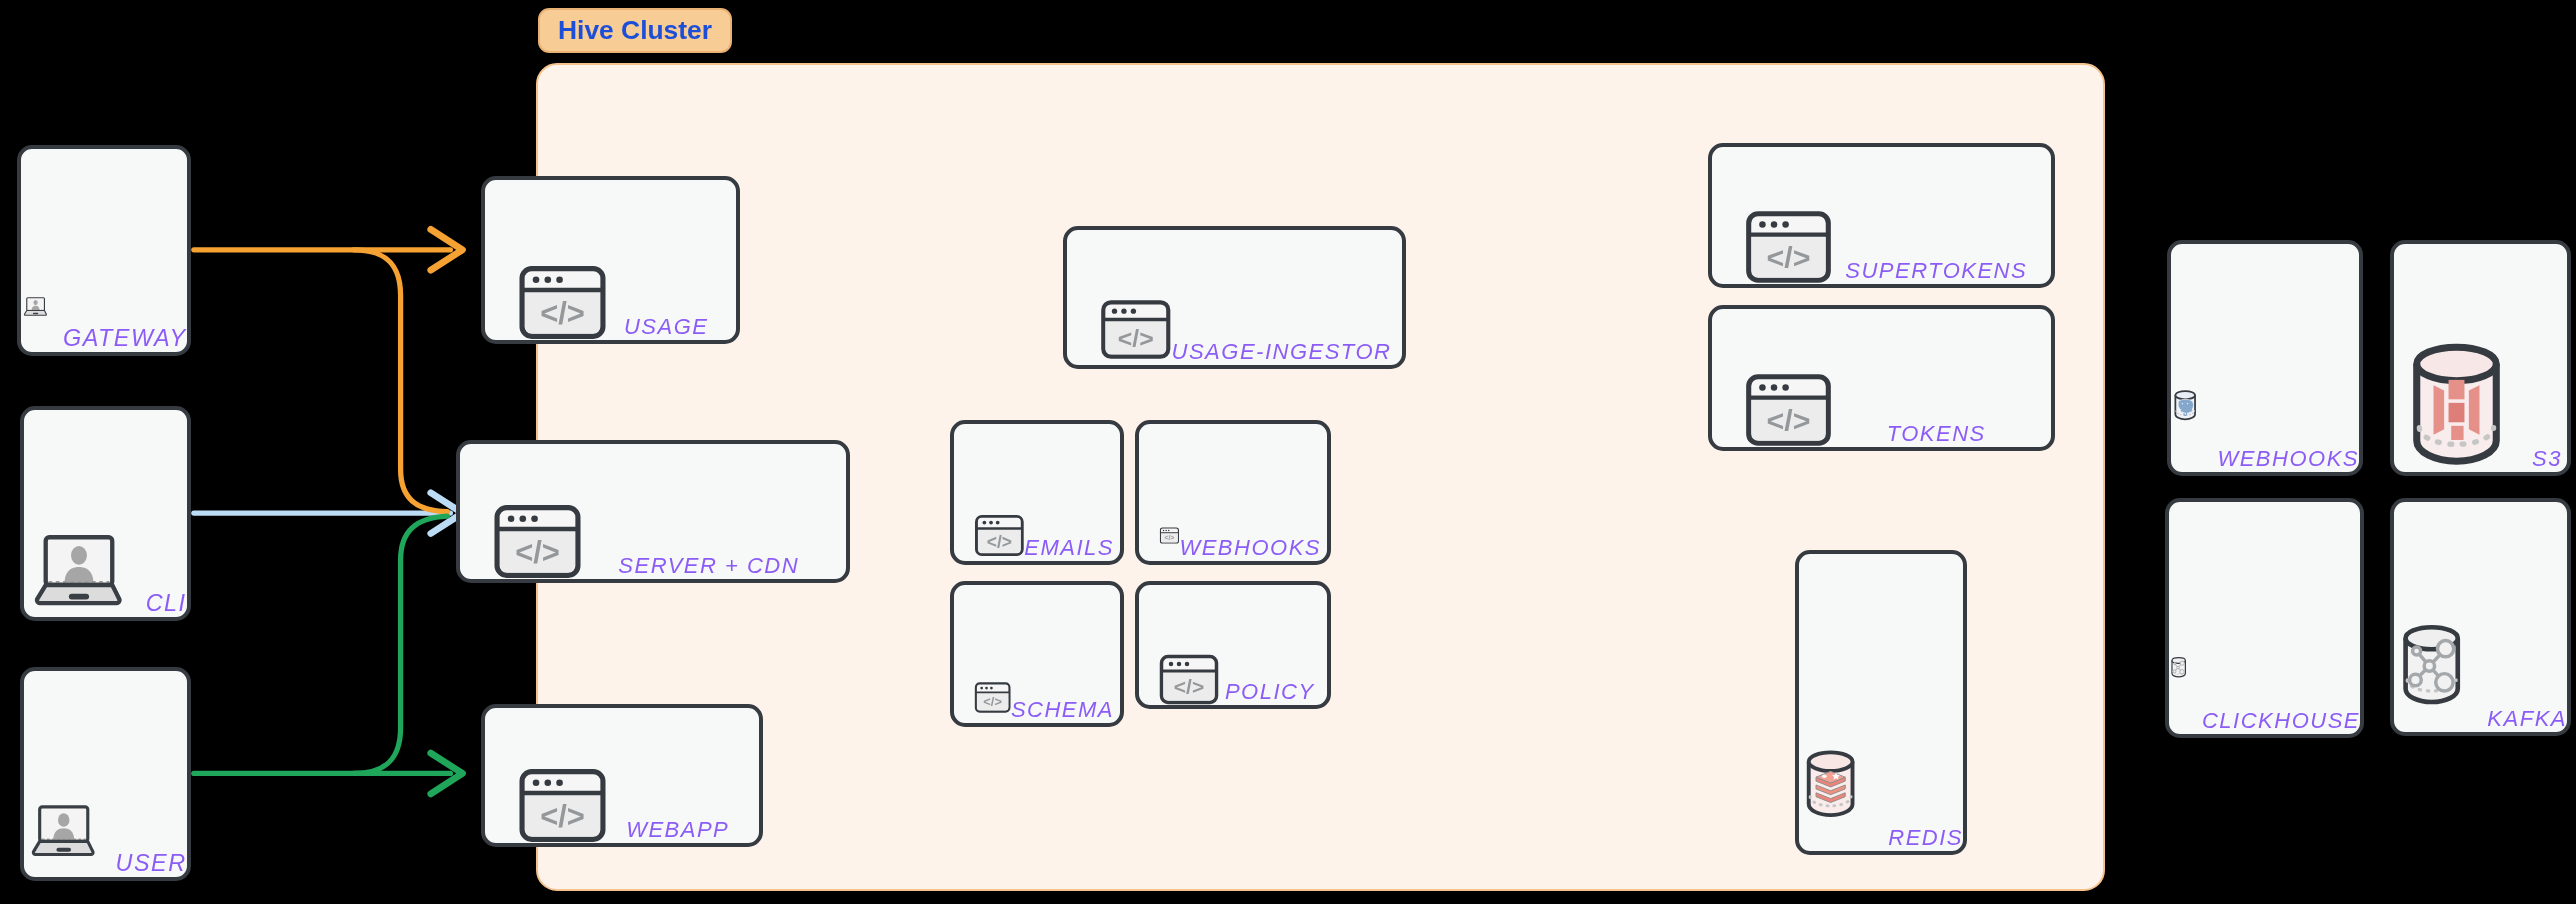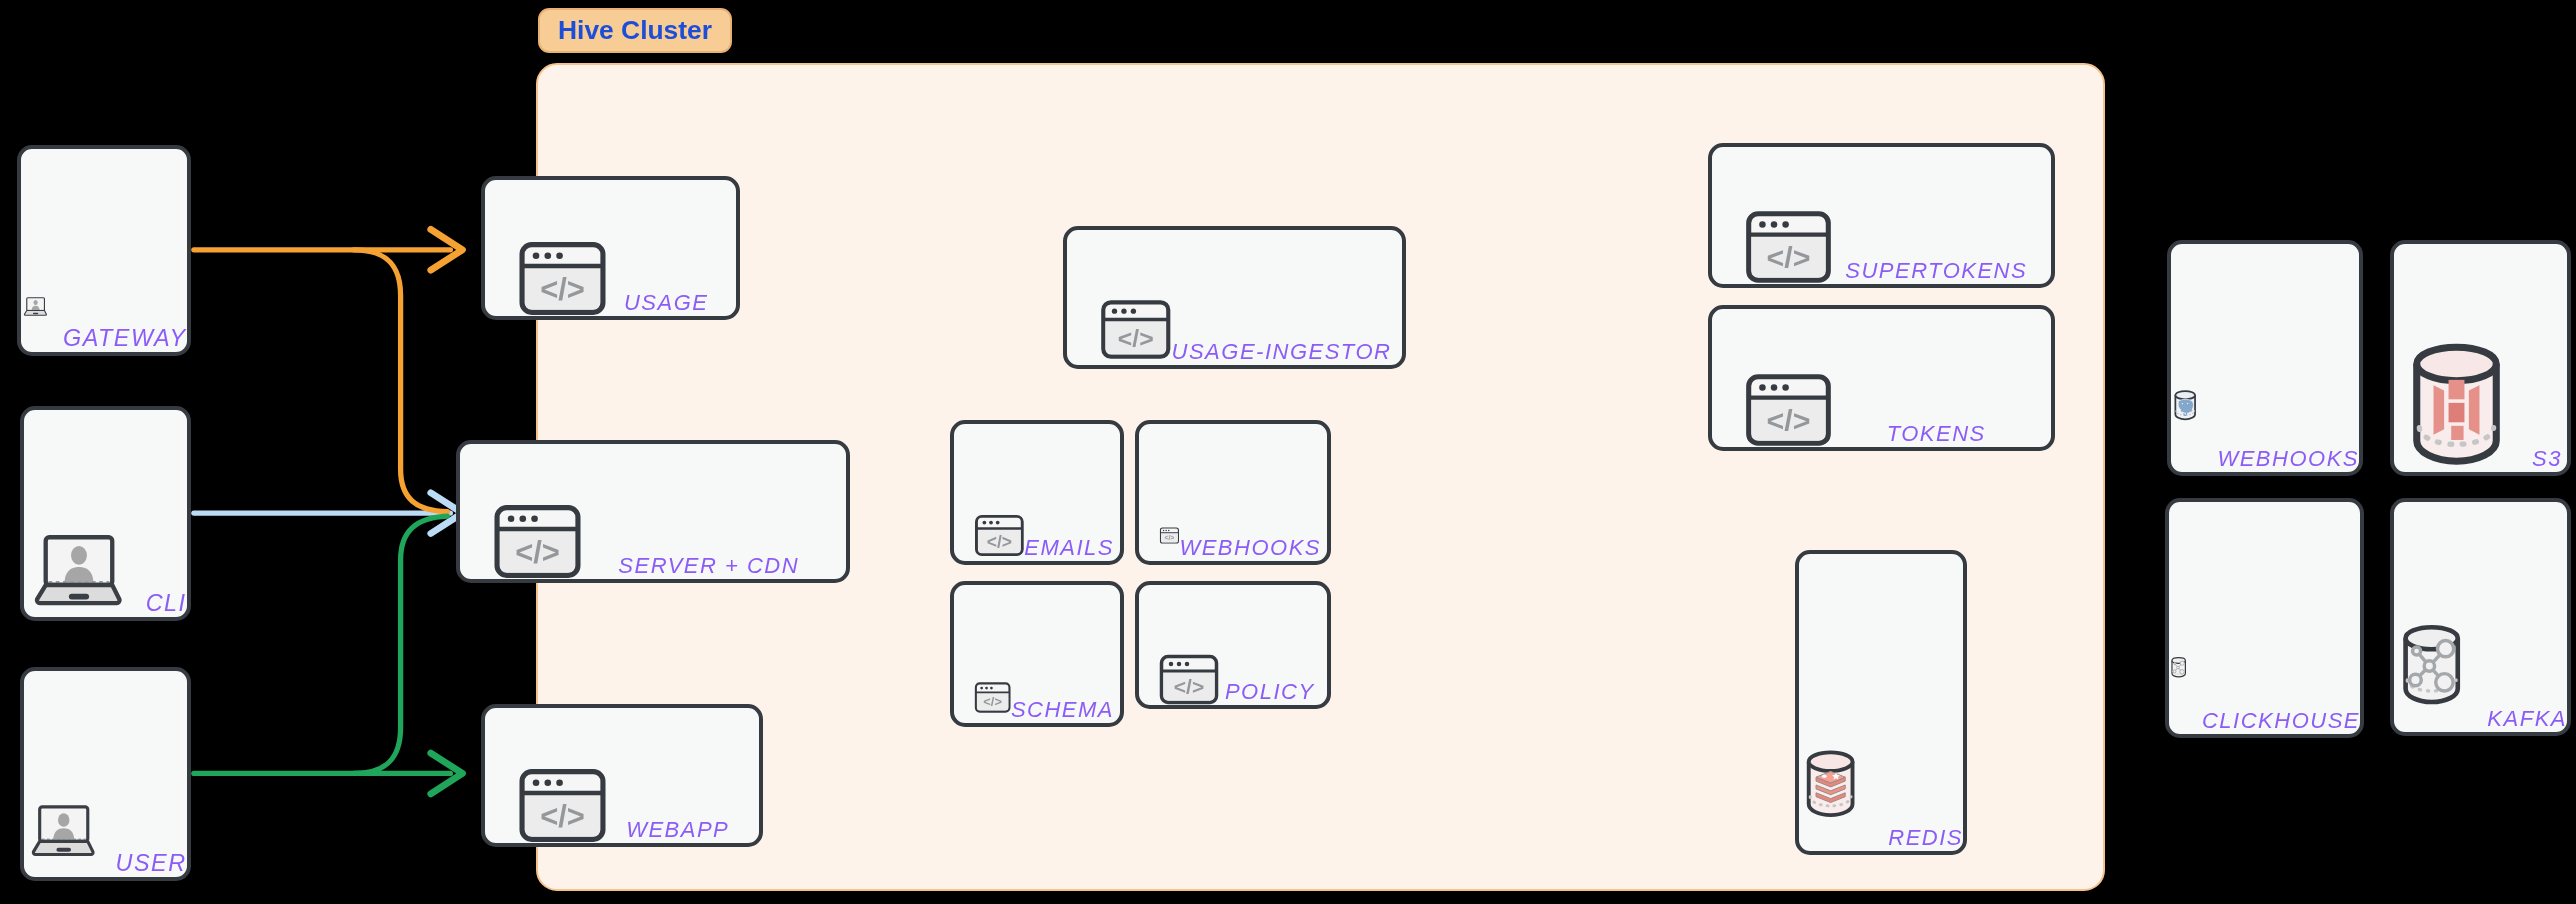--- a/index.html
+++ b/index.html
@@ -143,21 +143,21 @@
     </svg>
   <div class="label actor-label">CLI</div>
 </div>
 <div class="node col" style="left:19.6px;top:667px;width:171px;height:214px">
   <svg width="125" height="90" viewBox="0 0 165 119">
       <use href="#sym-laptop"></use>
     </svg>
   <div class="label actor-label">USER</div>
 </div>
 
-<div class="node svc" style="left:481px;top:176px;width:259px;height:144px">
+<div class="node svc" style="left:481px;top:176px;width:259px;height:168px">
   <svg width="89" height="75" viewBox="0 0 118 100">
       <use href="#sym-codewin"></use>
     </svg>
   <div class="label">USAGE</div>
 </div>
 <div class="node svc" style="left:456px;top:440px;width:394px;height:143px">
   <svg width="89" height="75" viewBox="0 0 118 100">
       <use href="#sym-codewin"></use>
     </svg>
   <div class="label">SERVER + CDN</div>

